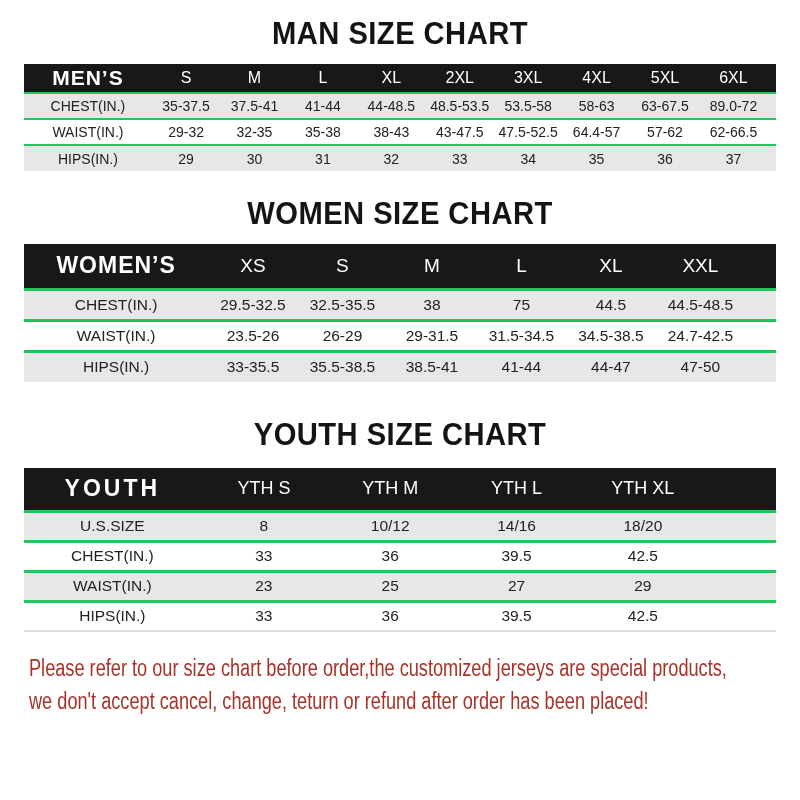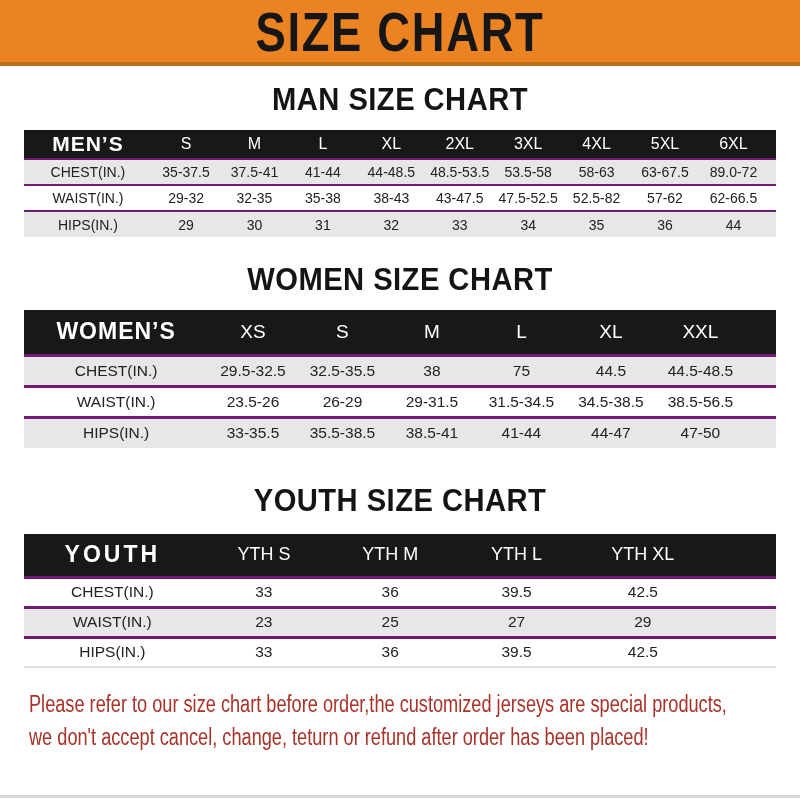--- a/index.html
+++ b/index.html
@@ -50,21 +50,21 @@
     border-collapse: collapse;
     table-layout: fixed;
     text-align: center;
   }
   .size-table thead tr {
     background: var(--bar-bg, #181818);
     color: #ffffff;
   }
   .size-table thead th { font-weight: normal; padding: 0; }
   .size-table thead th.lbl { font-weight: bold; }
-  .size-table tbody tr { background: #ffffff; border-top: 3px solid #701a75; }
+  .size-table tbody tr { background: #ffffff; border-top: 3px solid #22c55e; }
   .size-table tbody tr.alt { background: var(--row-alt, #E7E7E7); }
   .size-table td { padding: 0; color: #222; }
 
   .t-men thead tr  { height: 29px; font-size: 16px; }
   .t-men thead th.lbl { font-size: 21px; letter-spacing: 1px; }
   .t-men tbody tr  { height: 26px; font-size: 14px; border-top-width: 2px; }
 
   .t-women thead tr { height: 45px; font-size: 19px; }
   .t-women thead th.lbl { font-size: 23px; letter-spacing: 1px; }
   .t-women tbody tr { height: 31px; font-size: 15.5px; }
@@ -88,23 +88,20 @@
   .bottom-edge {
     position: absolute; left: 0; right: 0; bottom: 2px;
     height: 3px; background: #d8d8d8;
   }
 </style>
 </head>
 <body>
 
 <div class="page">
 
-  <header class="banner">
-    <span class="banner-title">SIZE CHART</span>
-  </header>
 
   <section>
     <h2 class="section-heading first">MAN SIZE CHART</h2>
     <table class="size-table t-men">
       <colgroup>
         <col style="width:17%">
         <col style="width:9.1%">
           <col style="width:9.1%">
           <col style="width:9.1%">
         <col style="width:9.1%">
@@ -145,36 +142,36 @@
             <td></td>
           </tr>
           <tr>
             <td class="lbl">WAIST(IN.)</td>
             <td>29-32</td>
             <td>32-35</td>
             <td>35-38</td>
             <td>38-43</td>
             <td>43-47.5</td>
             <td>47.5-52.5</td>
-            <td>52.5-82</td>
+            <td>64.4-57</td>
             <td>57-62</td>
             <td>62-66.5</td>
             <td></td>
           </tr>
           <tr class="alt">
             <td class="lbl">HIPS(IN.)</td>
             <td>29</td>
             <td>30</td>
             <td>31</td>
             <td>32</td>
             <td>33</td>
             <td>34</td>
             <td>35</td>
             <td>36</td>
-            <td>44</td>
+            <td>37</td>
             <td></td>
           </tr>
         </tbody>
     </table>
   </section>
 
   <section>
     <h2 class="section-heading">WOMEN SIZE CHART</h2>
     <table class="size-table t-women">
       <colgroup>
@@ -210,21 +207,21 @@
             <td>44.5-48.5</td>
             <td></td>
           </tr>
           <tr>
             <td class="lbl">WAIST(IN.)</td>
             <td>23.5-26</td>
             <td>26-29</td>
             <td>29-31.5</td>
             <td>31.5-34.5</td>
             <td>34.5-38.5</td>
-            <td>38.5-56.5</td>
+            <td>24.7-42.5</td>
             <td></td>
           </tr>
           <tr class="alt">
             <td class="lbl">HIPS(IN.)</td>
             <td>33-35.5</td>
             <td>35.5-38.5</td>
             <td>38.5-41</td>
             <td>41-44</td>
             <td>44-47</td>
             <td>47-50</td>
@@ -249,20 +246,28 @@
           <tr>
             <th class="lbl">YOUTH</th>
             <th>YTH S</th>
             <th>YTH M</th>
             <th>YTH L</th>
             <th>YTH XL</th>
             <th></th>
           </tr>
         </thead>
       <tbody>
+          <tr class="alt">
+            <td class="lbl">U.S.SIZE</td>
+            <td>8</td>
+            <td>10/12</td>
+            <td>14/16</td>
+            <td>18/20</td>
+            <td></td>
+          </tr>
           <tr>
             <td class="lbl">CHEST(IN.)</td>
             <td>33</td>
             <td>36</td>
             <td>39.5</td>
             <td>42.5</td>
             <td></td>
           </tr>
           <tr class="alt">
             <td class="lbl">WAIST(IN.)</td>

